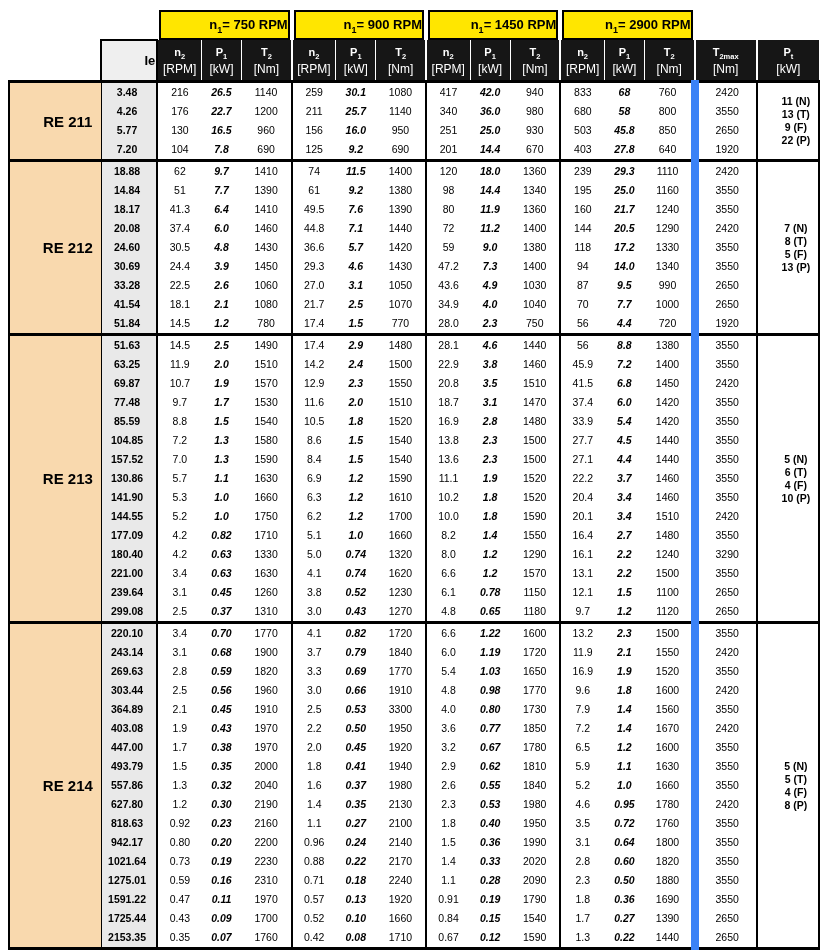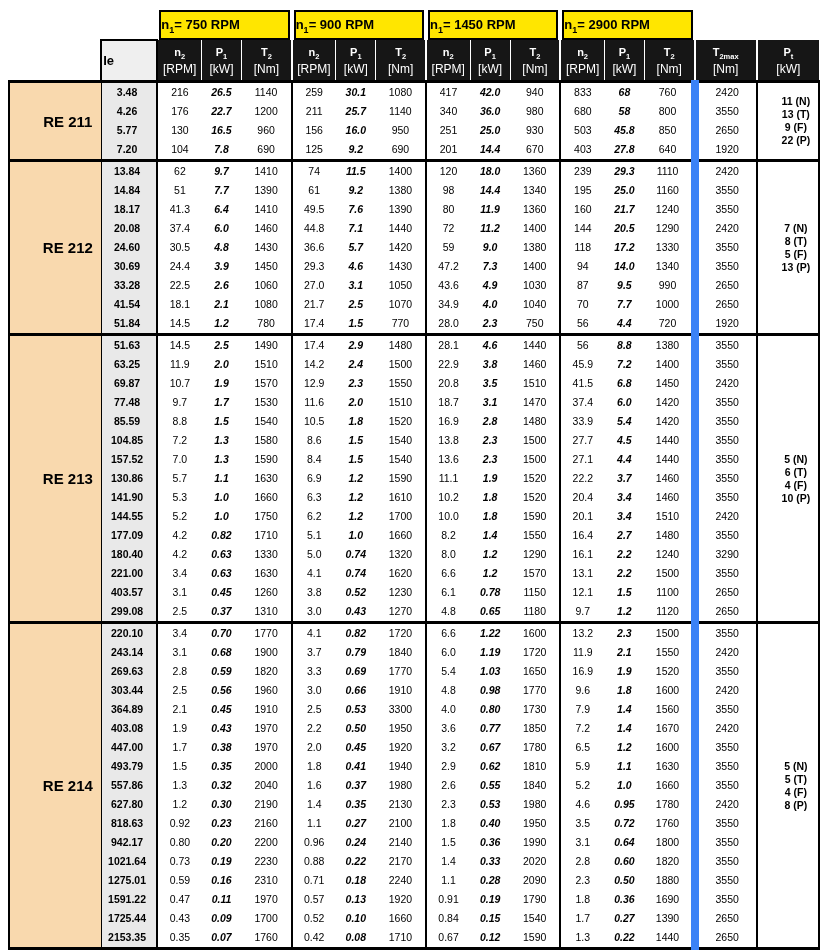--- a/index.html
+++ b/index.html
@@ -2,32 +2,32 @@
 <html><head>
 <meta charset="utf-8">
 <style>
   html,body{margin:0;padding:0;background:#fff;}
   body{width:830px;height:951px;font-family:"Liberation Sans",sans-serif;color:#000;}
   .page{padding:8px 6px 0 8px;}
   table{border-collapse:collapse;table-layout:fixed;width:812px;}
   
   th.rpm{padding:0 2px;background:#fff;border:none;height:32px;vertical-align:bottom;}
   .rpm-box{border:2px solid #000;background:#FFE600;height:26px;line-height:26px;
-           font-size:13px;font-weight:bold;text-align:left;}
+           font-size:13px;font-weight:bold;text-align:right;}
   .rpm-box sub{font-size:9px;}
   td.blank{border:none;background:#fff;}
   
   th.colhead{background:#161616;color:#fff;height:36px;padding:2px 0;text-align:center;
              border-left:1px solid #fff;vertical-align:middle;}
   th.colhead.wgap{border-left:2px solid #fff;}
   .cn{display:block;font-size:11px;font-weight:bold;line-height:12px;}
   .cn sub{font-size:7.5px;}
   .cu{display:block;font-size:12px;font-weight:normal;line-height:10px;}
   th.ie-head{background:#efefef;color:#000;border:2px solid #000;font-weight:bold;
-             font-size:13px;text-align:left;}
+             font-size:13px;text-align:right;}
   
   tbody td{height:19px;padding:0;text-align:center;font-size:10.5px;line-height:19px;
            background:#fff;white-space:nowrap;}
   td.model{background:#F9D9AE;font-weight:bold;font-size:15px;
            border-left:2.5px solid #000;border-right:1.5px solid #000;border-bottom:3px solid #000;padding-left:25px;}
   td.ie-cell{background:#E9E9E9;font-weight:bold;border-right:2px solid #000;
              padding-right:4px;}
   td.p1{font-weight:bold;font-style:italic;}
   td.gstart{border-left:2px solid #000;}
   td.t2max-cell{border-left:8px solid #3b82f6;border-right:2px solid #000;}
@@ -205,21 +205,21 @@
           <td class="n2 gstart">201</td>
           <td class="p1">14.4</td>
           <td class="t2">670</td>
           <td class="n2 gstart">403</td>
           <td class="p1">27.8</td>
           <td class="t2">640</td>
           <td class="t2max-cell">1920</td>
         </tr>
         <tr class="group-start">
           <td class="model" rowspan="9">RE 212</td>
-          <td class="ie-cell">13.84</td>
+          <td class="ie-cell">18.88</td>
           <td class="n2 gstart">62</td>
           <td class="p1">9.7</td>
           <td class="t2">1410</td>
           <td class="n2 gstart">74</td>
           <td class="p1">11.5</td>
           <td class="t2">1400</td>
           <td class="n2 gstart">120</td>
           <td class="p1">18.0</td>
           <td class="t2">1360</td>
           <td class="n2 gstart">239</td>
@@ -570,21 +570,21 @@
           <td class="t2">1620</td>
           <td class="n2 gstart">6.6</td>
           <td class="p1">1.2</td>
           <td class="t2">1570</td>
           <td class="n2 gstart">13.1</td>
           <td class="p1">2.2</td>
           <td class="t2">1500</td>
           <td class="t2max-cell">3550</td>
         </tr>
         <tr>
-          <td class="ie-cell">403.57</td>
+          <td class="ie-cell">239.64</td>
           <td class="n2 gstart">3.1</td>
           <td class="p1">0.45</td>
           <td class="t2">1260</td>
           <td class="n2 gstart">3.8</td>
           <td class="p1">0.52</td>
           <td class="t2">1230</td>
           <td class="n2 gstart">6.1</td>
           <td class="p1">0.78</td>
           <td class="t2">1150</td>
           <td class="n2 gstart">12.1</td>

